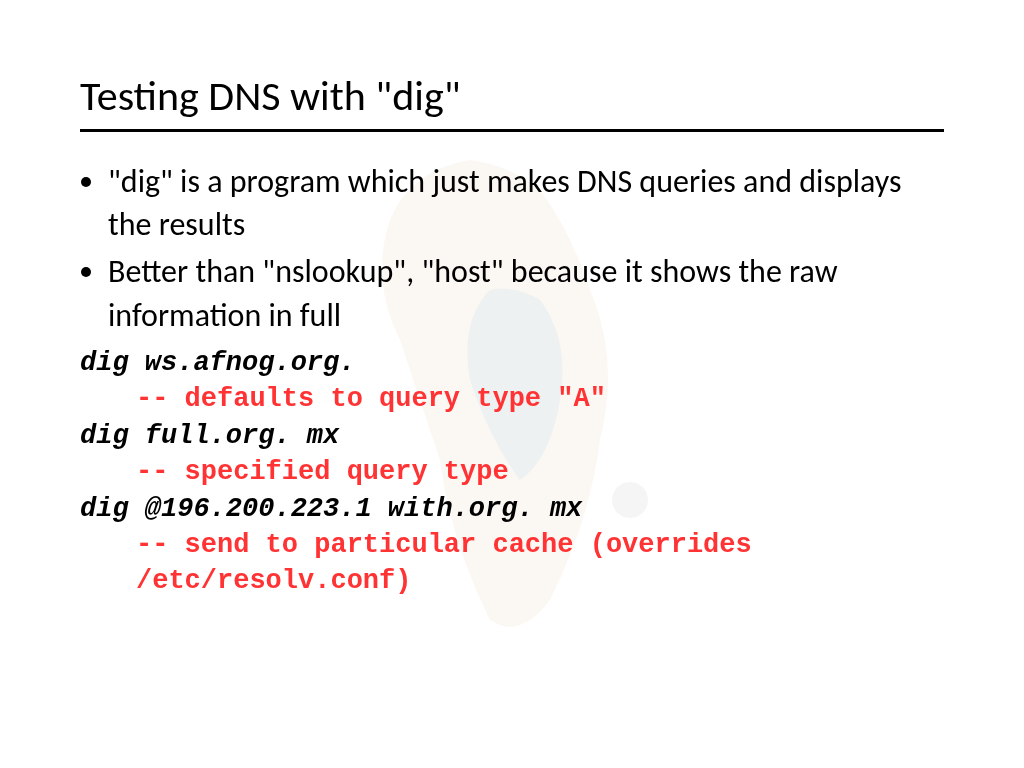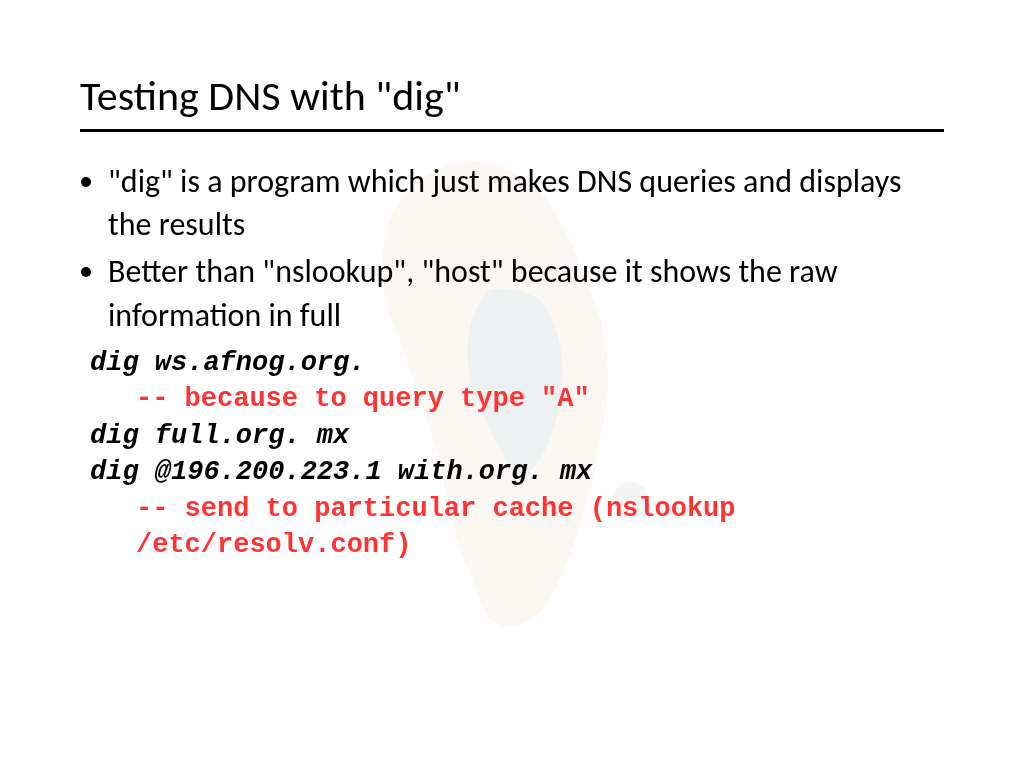--- a/index.html
+++ b/index.html
@@ -52,21 +52,20 @@
   .code-block {
     margin-top: 8px;
     font-family: "Courier New", Courier, monospace;
     font-size: 27px;
     font-weight: bold;
     line-height: 1.35;
   }
   .cmd {
     font-style: italic;
     color: #000;
-    margin-left: 10px;
   }
   .comment {
     color: #ff3333;
     font-style: normal;
     padding-left: 56px;
     display: block;
   }
 </style>
 </head>
 <body>
@@ -81,20 +80,21 @@
   <h1 class="title">Testing DNS with "dig"</h1>
   <hr class="rule">
 
   <ul class="bullets">
     <li>"dig" is a program which just makes DNS queries and displays the results</li>
     <li>Better than "nslookup", "host" because it shows the raw information in full</li>
   </ul>
 
   <div class="code-block">
     <div class="cmd">dig ws.afnog.org.</div>
-    <span class="comment">-- because to query type "A"</span>
+    <span class="comment">-- defaults to query type "A"</span>
 
     <div class="cmd">dig full.org. mx</div>
+    <span class="comment">-- specified query type</span>
 
     <div class="cmd">dig @196.200.223.1 with.org. mx</div>
-    <span class="comment">-- send to particular cache (nslookup /etc/resolv.conf)</span>
+    <span class="comment">-- send to particular cache (overrides /etc/resolv.conf)</span>
   </div>
 </div>
 
 </body></html>

